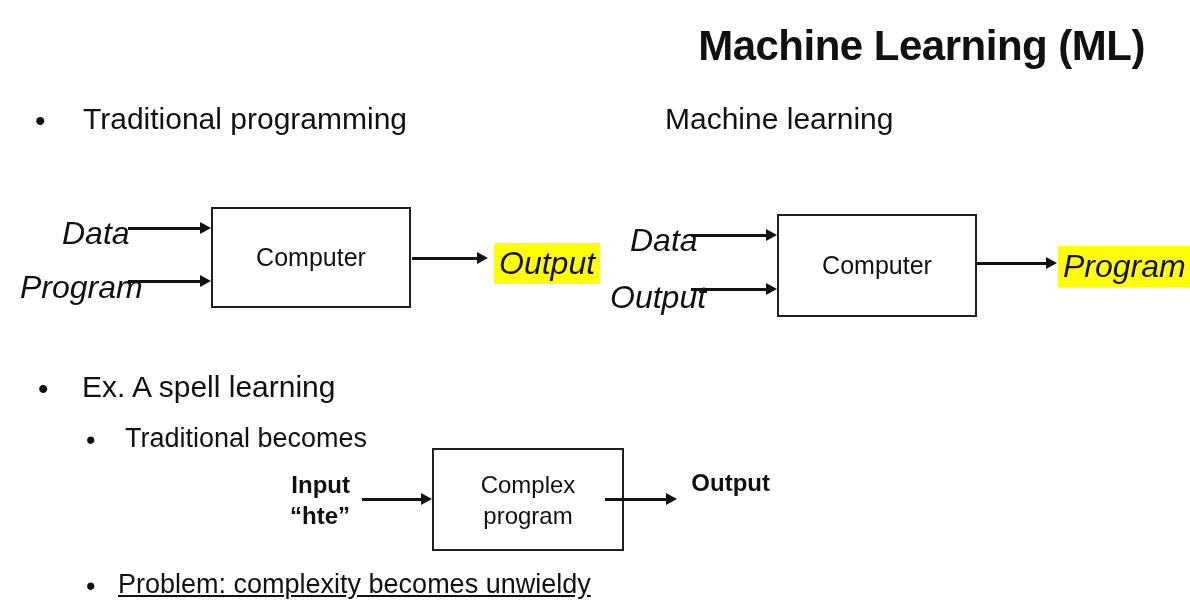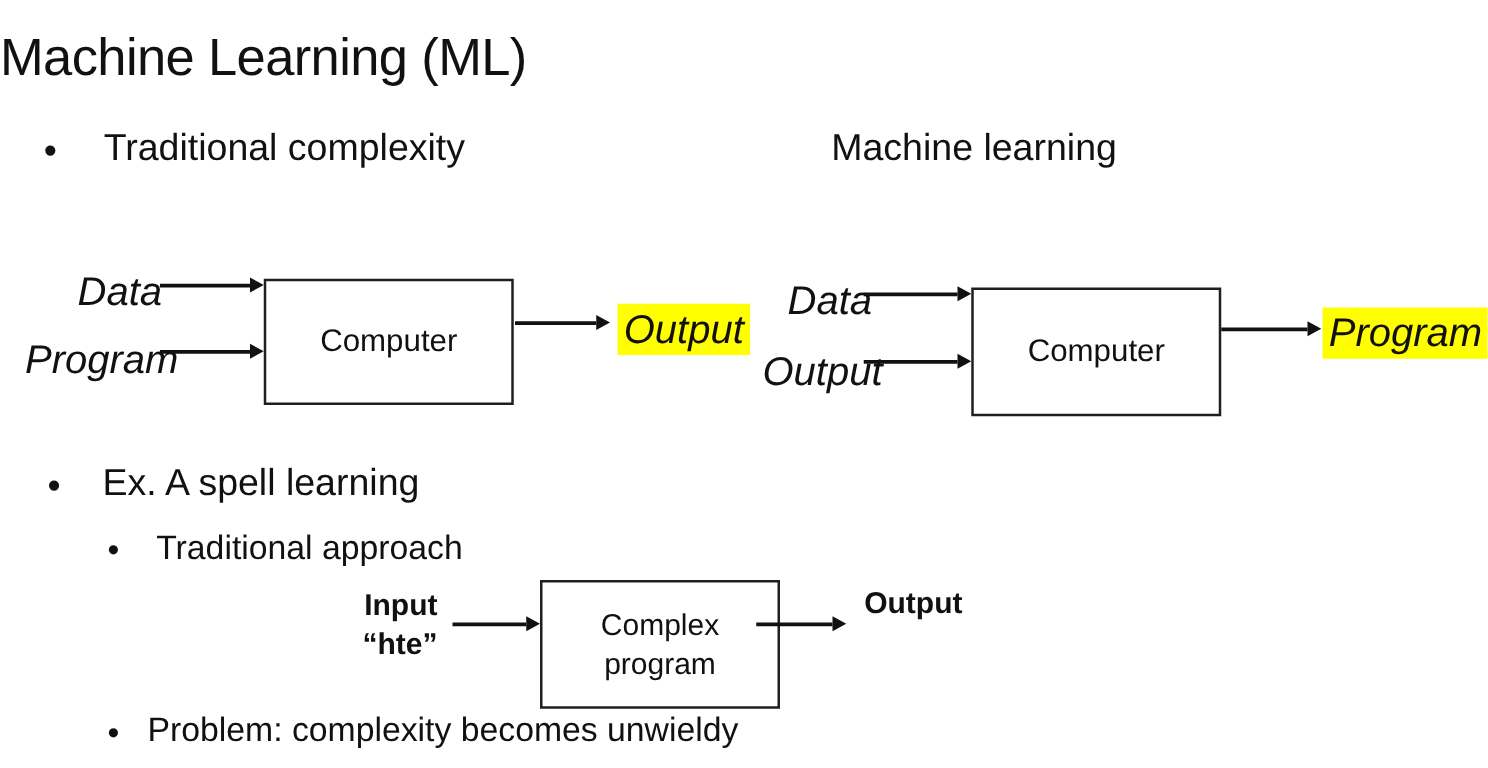--- a/index.html
+++ b/index.html
@@ -16,23 +16,23 @@
     overflow: hidden;
   }
   .abs { position: absolute; }
 
   
   .slide-title {
     position: absolute;
     left: 0;
     top: 22px;
     width: 1145px;
-    text-align: left;
+    text-align: right;
     font-size: 42px;
-    font-weight: normal;
+    font-weight: bold;
     letter-spacing: -0.5px;
   }
 
   
   .lvl1 { font-size: 30px; }
   .lvl2 { font-size: 27px; }
   .bullet { display: inline-block; }
 
   
   .lbl { font-size: 32px; white-space: nowrap; font-style: italic; }
@@ -42,21 +42,20 @@
     position: absolute;
     border: 2px solid #1f1f1f;
     background: #ffffff;
     display: flex;
     flex-direction: column;
     justify-content: center;
     text-align: center;
     font-size: 25px;
     line-height: 31px;
     box-sizing: border-box;
-    margin-top: 16px;
   }
 
   
   .arrow {
     position: absolute;
     height: 3px;
     background: #111111;
   }
   .arrow::after {
     content: "";
@@ -86,21 +85,21 @@
     line-height: 31px;
     font-weight: bold;
   }
 </style>
 </head>
 <body>
 
 <div class="slide-title">Machine Learning (ML)</div>
 
 <span class="abs lvl1 bullet" style="left:35px; top:104px;">•</span>
-<span class="abs lvl1" style="left:83px; top:102px;">Traditional complexity</span>
+<span class="abs lvl1" style="left:83px; top:102px;">Traditional programming</span>
 <span class="abs lvl1" style="left:665px; top:102px;">Machine learning</span>
 
 <span class="abs lbl" style="left:62px; top:215px;">Data</span>
 <div class="arrow" style="left:128px; top:227px; width:72px;"></div>
 <span class="abs lbl" style="left:20px; top:269px;">Program</span>
 <div class="arrow" style="left:128px; top:280px; width:72px;"></div>
 <div class="box" style="left:211px; top:207px; width:200px; height:101px;">
   <span>Computer</span>
 </div>
 <div class="arrow" style="left:412px; top:257px; width:65px;"></div>
@@ -113,30 +112,30 @@
 <div class="box" style="left:777px; top:214px; width:200px; height:103px;">
   <span>Computer</span>
 </div>
 <div class="arrow" style="left:977px; top:262px; width:69px;"></div>
 <span class="abs lbl hl hl-extend" style="left: 1058px; top: 246px; background: rgb(255, 255, 0);">Program</span>
 
 <span class="abs lvl1 bullet" style="left:38px; top:372px;">•</span>
 <span class="abs lvl1" style="left:82px; top:370px;">Ex. A spell learning</span>
 
 <span class="abs lvl2 bullet" style="left:86px; top:425px;">•</span>
-<span class="abs lvl2" style="left:125px; top:423px;">Traditional approach</span>
+<span class="abs lvl2" style="left:125px; top:423px;">Traditional becomes</span>
 
 <div class="center-stack" style="left:260px; top:469px; width:90px;">
   <div>Input</div>
   <div>“hte”</div>
 </div>
 <div class="arrow" style="left:362px; top:498px; width:59px;"></div>
 <div class="box" style="left:432px; top:448px; width:192px; height:103px; font-size:24px;">
   <div>Complex</div>
   <div>program</div>
 </div>
 <div class="arrow" style="left:605px; top:498px; width:61px;"></div>
 <div class="center-stack" style="left:670px; top:467px; width:100px;">
   <div>Output</div>
 </div>
 
 <span class="abs lvl2 bullet" style="left:86px; top:571px;">•</span>
-<span class="abs lvl2" style="left:118px; top:569px;">Problem: complexity becomes unwieldy</span>
+<span class="abs lvl2" style="left:118px; top:569px;text-decoration:underline;">Problem: complexity becomes unwieldy</span>
 
 </body></html>

